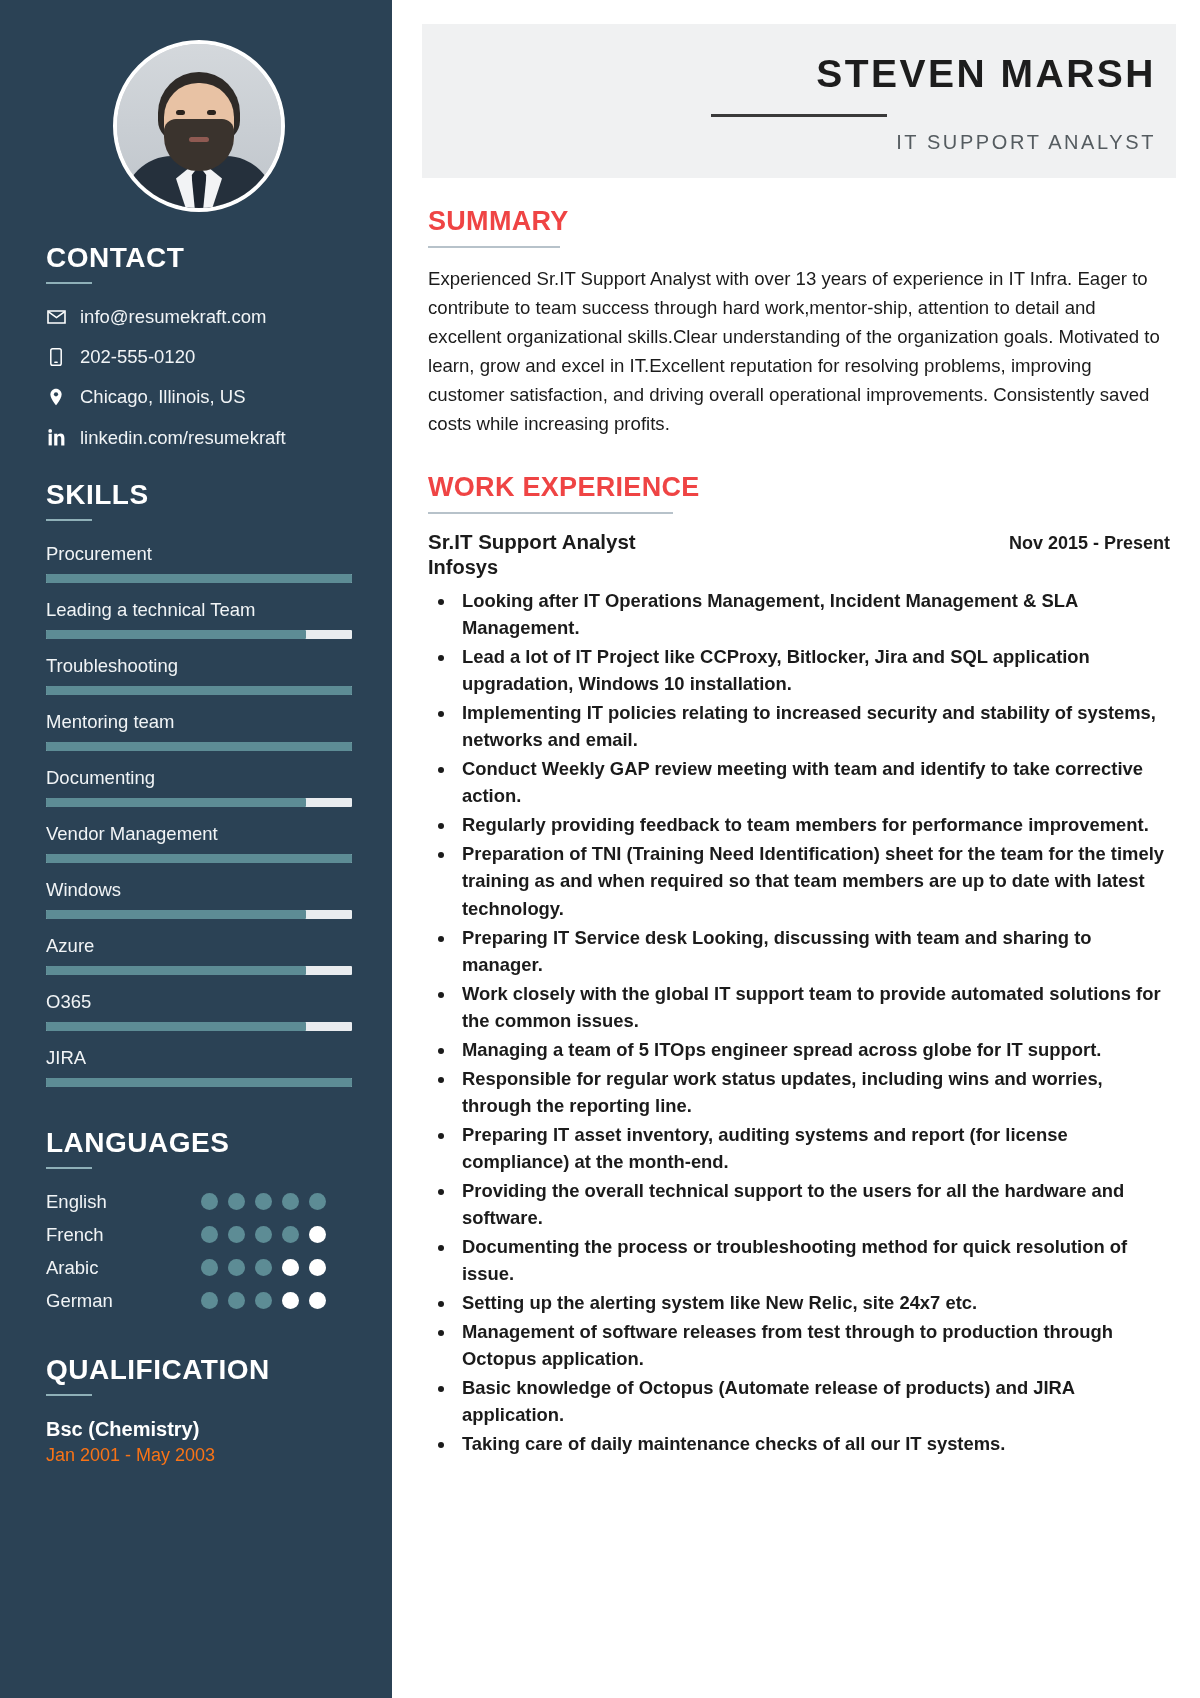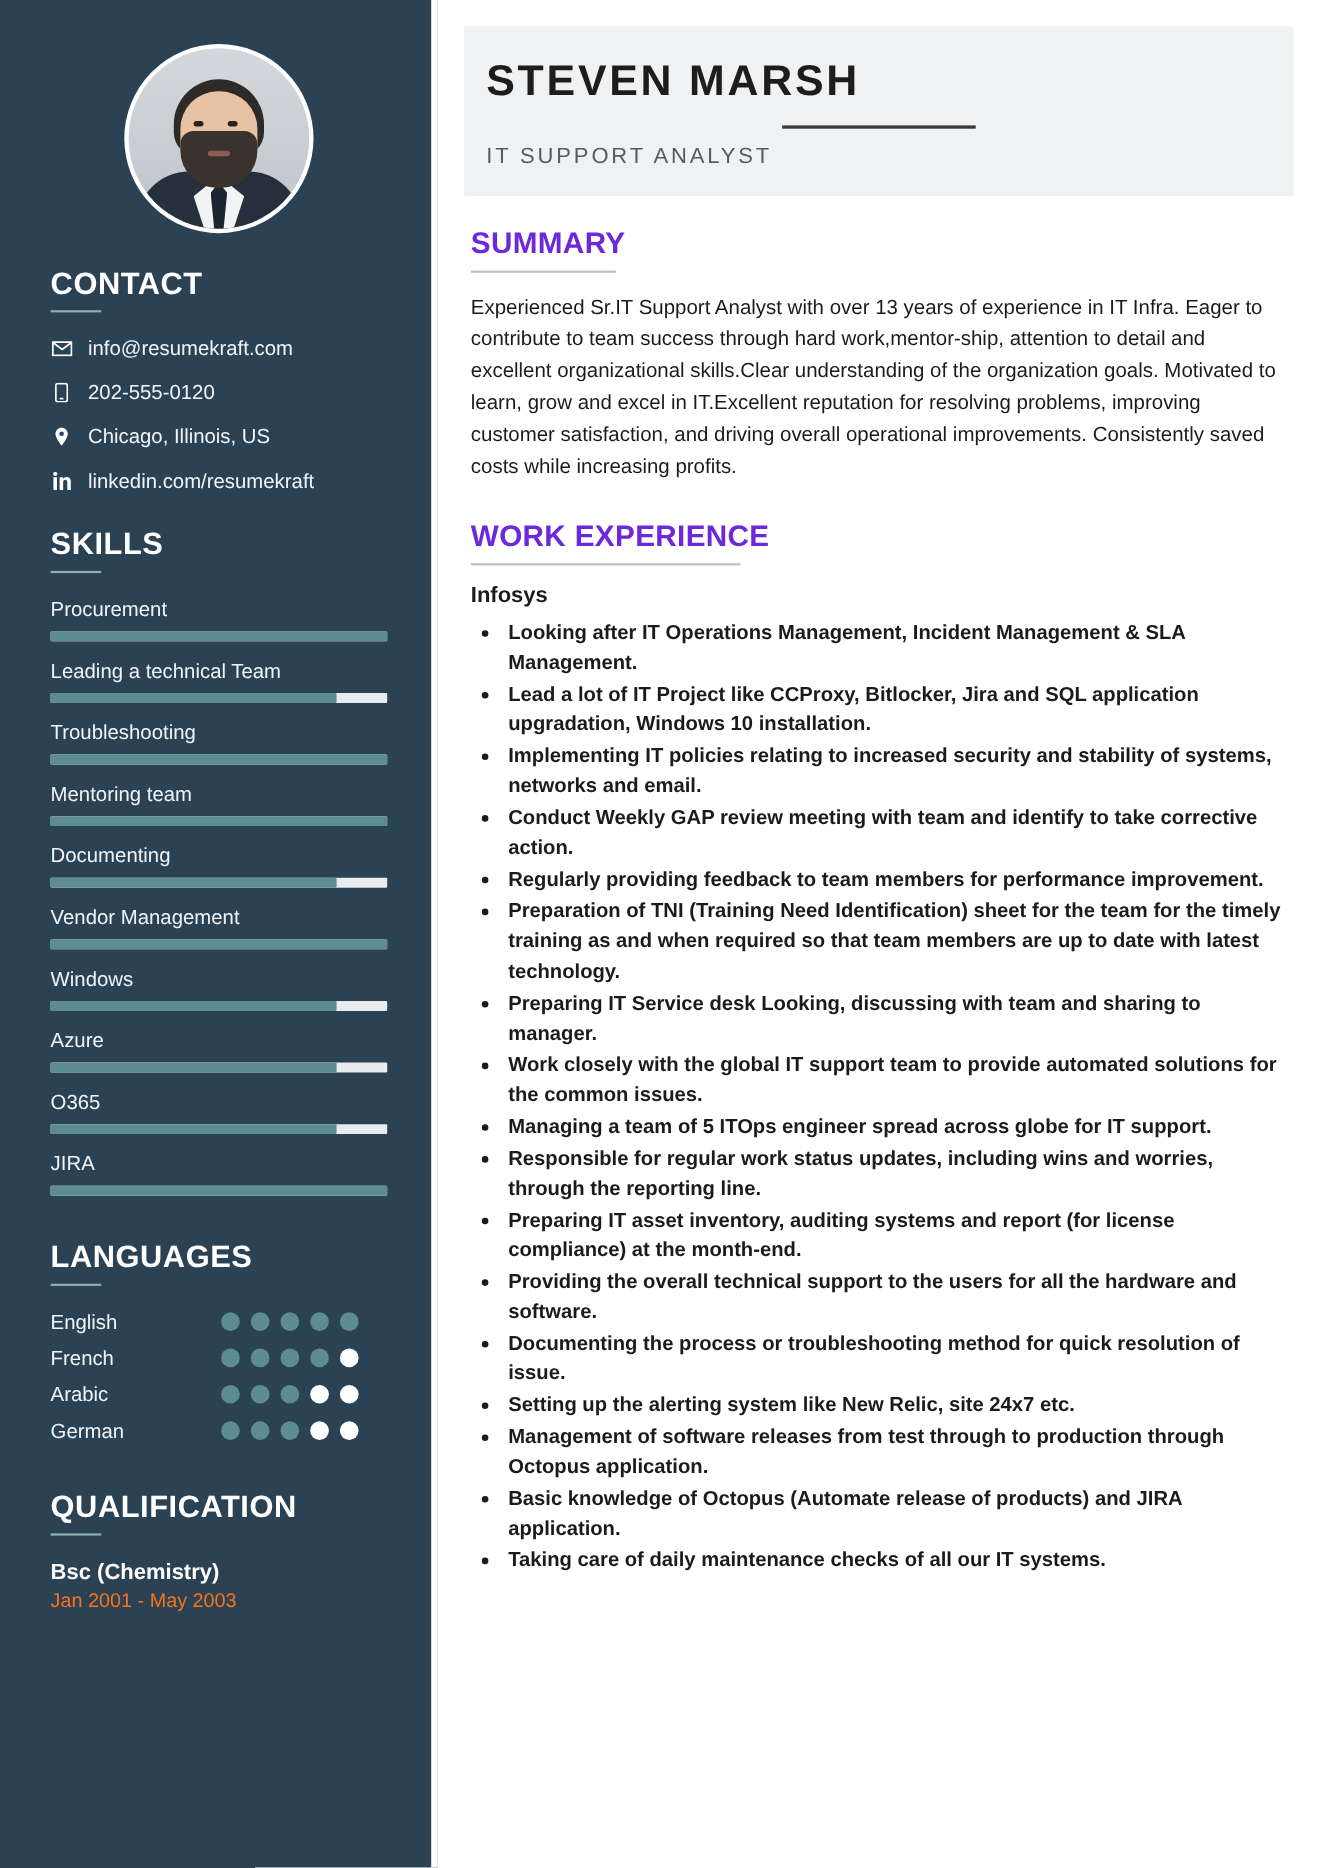--- a/index.html
+++ b/index.html
@@ -153,21 +153,21 @@
   .main {
     flex: 1;
     background: #ffffff;
     padding: 0;
     position: relative;
   }
   .name-band {
     background: #f0f1f2;
     margin: 24px 24px 0 24px;
     padding: 28px 20px 24px 20px;
-    text-align: left;
+    text-align: right;
   }
   .full-name {
     font-size: 39px;
     font-weight: bold;
     letter-spacing: 2.5px;
     color: #1d1d1d;
   }
   .name-rule {
     width: 176px;
     height: 3px;
@@ -177,21 +177,21 @@
   .job-title {
     font-size: 20px;
     letter-spacing: 2.6px;
     color: #555c60;
   }
 
   .main-body { padding: 28px 30px 0 30px; }
   .sec-title {
     font-size: 27px;
     font-weight: bold;
-    color: #6d28d9;
+    color: #ef4444;
     letter-spacing: 0.3px;
   }
   .sec-rule {
     width: 132px;
     height: 2px;
     background: #b7c2ca;
     margin: 9px 0 16px 0;
   }
   .summary-text {
     font-size: 18.6px;
@@ -440,20 +440,24 @@
         <h2 class="sec-title">SUMMARY</h2>
         <div class="sec-rule"></div>
         <p class="summary-text">Experienced Sr.IT Support Analyst with over 13 years of experience in IT Infra. Eager to contribute to team success through hard work,mentor-ship, attention to detail and excellent organizational skills.Clear understanding of the organization goals. Motivated to learn, grow and excel in IT.Excellent reputation for resolving problems, improving customer satisfaction, and driving overall operational improvements. Consistently saved costs while increasing profits.</p>
       </section>
 
       <section class="work-sec">
         <h2 class="sec-title">WORK EXPERIENCE</h2>
         <div class="sec-rule work-rule"></div>
         <div id="jobs-container">
             <div>
+              <div class="job-head">
+                <div class="job-role">Sr.IT Support Analyst</div>
+                <div class="job-dates">Nov 2015 - Present</div>
+              </div>
               <div class="job-company">Infosys</div>
               <ul class="bullets">
                 <li>Looking after IT Operations Management, Incident Management &amp; SLA Management.</li>
                 <li> Lead a lot of IT Project like CCProxy, Bitlocker, Jira and SQL application upgradation, Windows 10 installation.</li>
                 <li>Implementing IT policies relating to increased security and stability of systems, networks and email.</li>
                 <li>Conduct Weekly GAP review meeting with team and identify to take corrective action.</li>
                 <li>Regularly providing feedback to team members for performance improvement.</li>
                 <li>Preparation of TNI (Training Need Identification) sheet for the team for the timely training as and when required so that team members are up to date with latest technology.</li>
                 <li>Preparing IT Service desk Looking, discussing with team and sharing to manager.</li>
                 <li>Work closely with the global IT support team to provide automated solutions for the common issues.</li>

